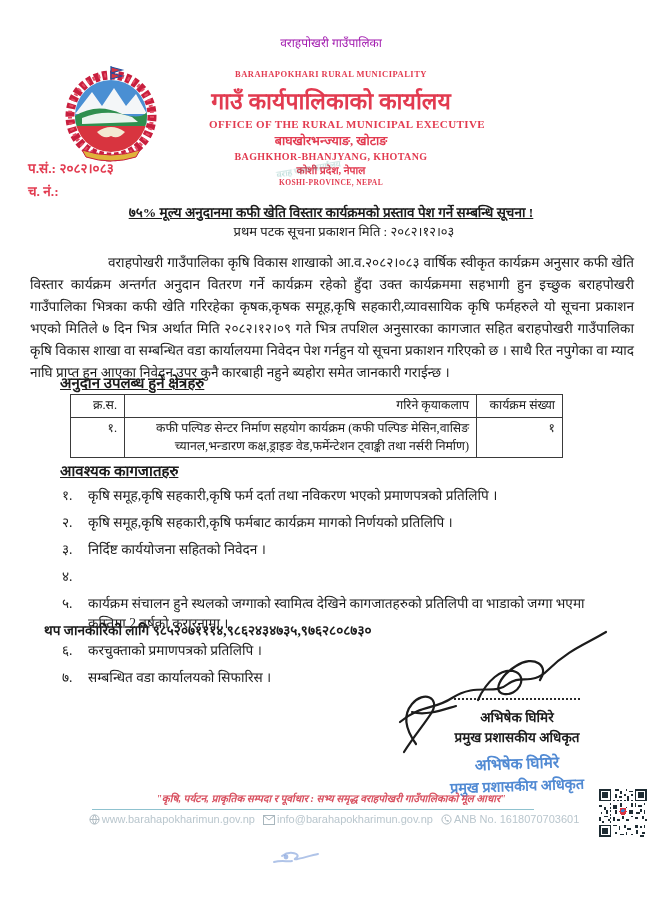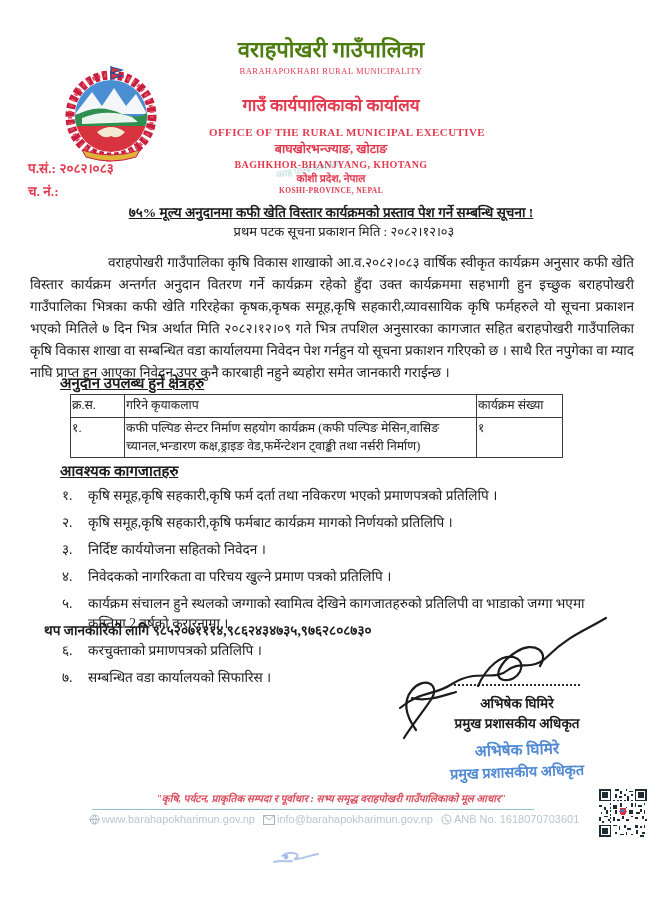--- a/index.html
+++ b/index.html
@@ -8,24 +8,24 @@
     width:662px;height:910px;
     margin:0 auto;
     background:#ffffff;
     font-family:"Liberation Serif","DejaVu Serif",serif;
     color:#1b1b1b;
     overflow:hidden;
   }
   
   .emblem{position:absolute;left:52px;top:62px;width:118px;height:104px;}
   .hdr{position:absolute;left:0;top:36px;width:100%;text-align:center;line-height:1.25;}
-  .hdr .np1{color:#4d7c0f;font-size:22px;font-weight:bold;}
-  .hdr .en1{color:#e23b50;font-size:8.5px;font-weight:normal;letter-spacing:.5px;margin-top:2px;}
-  .hdr .np2{color:#e23b50;font-size:17px;font-weight:bold;margin-top:19px;}
-  .hdr .en2{color:#e23b50;font-size:11px;font-weight:bold;letter-spacing:.4px;margin-top:10px;padding-left:32px;}
+  .hdr .np1{color:#a21caf;font-size:12px;font-weight:normal;}
+  .hdr .en1{color:#e23b50;font-size:8.5px;font-weight:bold;letter-spacing:.5px;margin-top:18px;}
+  .hdr .np2{color:#e23b50;font-size:23px;font-weight:bold;margin-top:8px;}
+  .hdr .en2{color:#e23b50;font-size:11px;font-weight:bold;letter-spacing:.4px;margin-top:2px;padding-left:32px;}
   .hdr .np3{color:#e23b50;font-size:12.5px;font-weight:bold;margin-top:2px;}
   .hdr .en3{color:#e23b50;font-size:10px;font-weight:bold;letter-spacing:.4px;margin-top:1px;}
   .hdr .np4{color:#e23b50;font-size:10.5px;font-weight:bold;margin-top:1px;}
   .hdr .en4{color:#e23b50;font-size:7.5px;font-weight:bold;letter-spacing:.4px;margin-top:1px;}
   
   .stamp{
     position:absolute;left:262px;top:163px;width:100px;height:52px;
     color:#2e8f86;opacity:.38;transform:rotate(-10deg);
     font-size:9px;text-align:center;line-height:1.5;filter:blur(.4px);
   }
@@ -40,30 +40,30 @@
     position:absolute;left:30px;top:252px;width:604px;
     font-size:13.6px;line-height:1.62;text-align:justify;text-indent:78px;
   }
   
   .sec1-h{position:absolute;left:60px;top:372px;font-size:15px;font-weight:bold;text-decoration:underline;}
   .grant-table{
     position:absolute;left:70px;top:394px;width:492px;
     border-collapse:collapse;font-size:12.3px;table-layout:fixed;
   }
   .grant-table th,.grant-table td{
-    border:1.2px solid #3a3a3a;padding:2px 1px;text-align:left;vertical-align:top;
+    border:1.2px solid #3a3a3a;padding:2px 7px;text-align:right;vertical-align:top;
     font-weight:normal;line-height:1.45;margin-top:28px;
   }
   .sec2-h{position:absolute;left:60px;top:460px;font-size:15px;font-weight:bold;text-decoration:underline;}
   .doc-list{position:absolute;left:62px;top:486px;width:560px;font-size:13.6px;}
   .doc-list .row{display:flex;margin-bottom:6.5px;line-height:1.5;}
   .doc-list .num{width:26px;flex:0 0 26px;text-align:left;}
   .contact{position:absolute;left:44px;top:620px;font-size:13.6px;font-weight:bold;}
   
-  .sig-block{position:absolute;left:392px;top:618px;width:250px;text-align:center;}
+  .sig-block{position:absolute;left:392px;top:632px;width:250px;text-align:center;}
   .sig-svg{position:absolute;left:-10px;top:-6px;width:260px;height:130px;}
   .dots{margin-top:66px;display:inline-block;width:126px;border-bottom:2.2px dotted #2b2b2b;}
   .sig-name{font-size:13.5px;font-weight:bold;margin-top:4px;}
   .sig-title{font-size:13.5px;font-weight:bold;margin-top:2px;}
   .stamp-name{color:#3f7ecf;font-size:15.5px;font-weight:bold;margin-top:6px;transform:rotate(-2deg);opacity:.9;}
   .stamp-title{color:#3f7ecf;font-size:14.5px;font-weight:bold;margin-top:1px;transform:rotate(-2deg);opacity:.9;}
   
   .quote{position:absolute;left:0;top:791px;width:100%;text-align:center;
     color:#d85160;font-size:10.3px;font-weight:bold;font-style:italic;}
   .foot-line{position:absolute;left:92px;top:809px;width:442px;height:0;border-top:1.4px solid #8fc2cf;}
@@ -158,21 +158,20 @@
     <div class="row">
         <span class="num">२.</span>
         <span>कृषि समूह,कृषि सहकारी,कृषि फर्मबाट कार्यक्रम मागको निर्णयको प्रतिलिपि ।</span>
       </div>
     <div class="row">
         <span class="num">३.</span>
         <span>निर्दिष्ट कार्ययोजना सहितको निवेदन ।</span>
       </div>
     <div class="row">
         <span class="num">४.</span>
-        <span>निवेदकको नागरिकता वा परिचय खुल्ने प्रमाण पत्रको प्रतिलिपि ।</span>
       </div>
     <div class="row">
         <span class="num">५.</span>
         <span>कार्यक्रम संचालन हुने स्थलको जग्गाको स्वामित्व देखिने कागजातहरुको प्रतिलिपी वा भाडाको जग्गा भएमा कम्तिमा 2 वर्षको करारनामा ।</span>
       </div>
     <div class="row">
         <span class="num">६.</span>
         <span>करचुक्ताको प्रमाणपत्रको प्रतिलिपि ।</span>
       </div>
     <div class="row">

